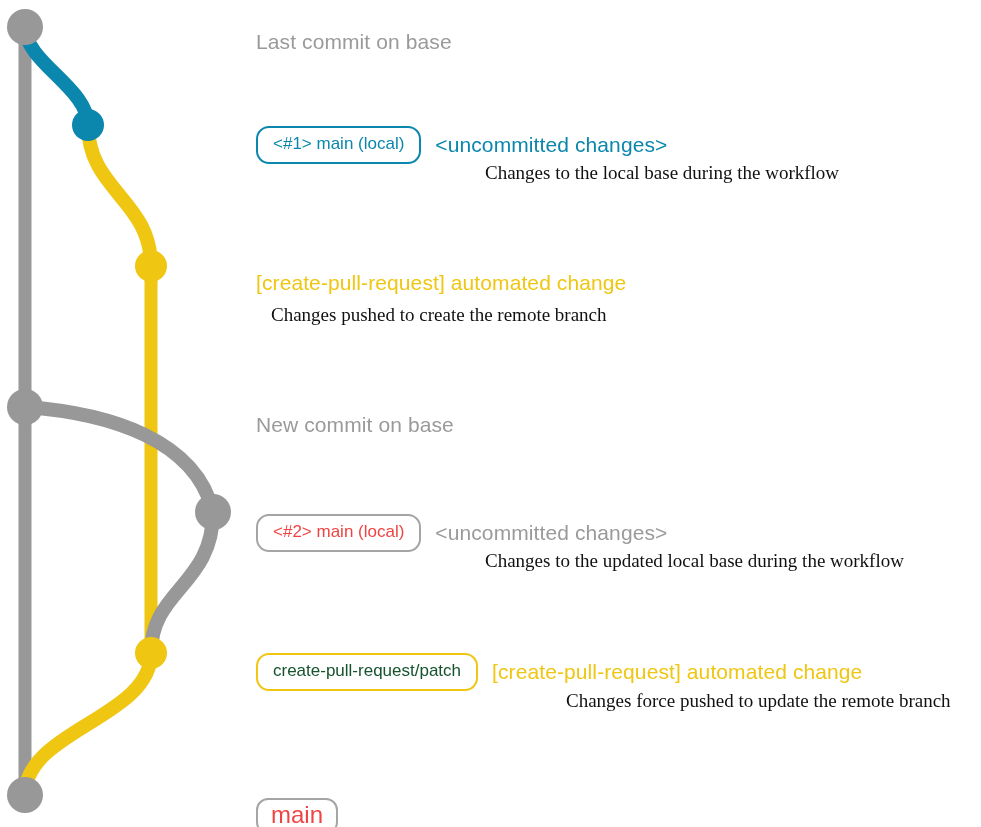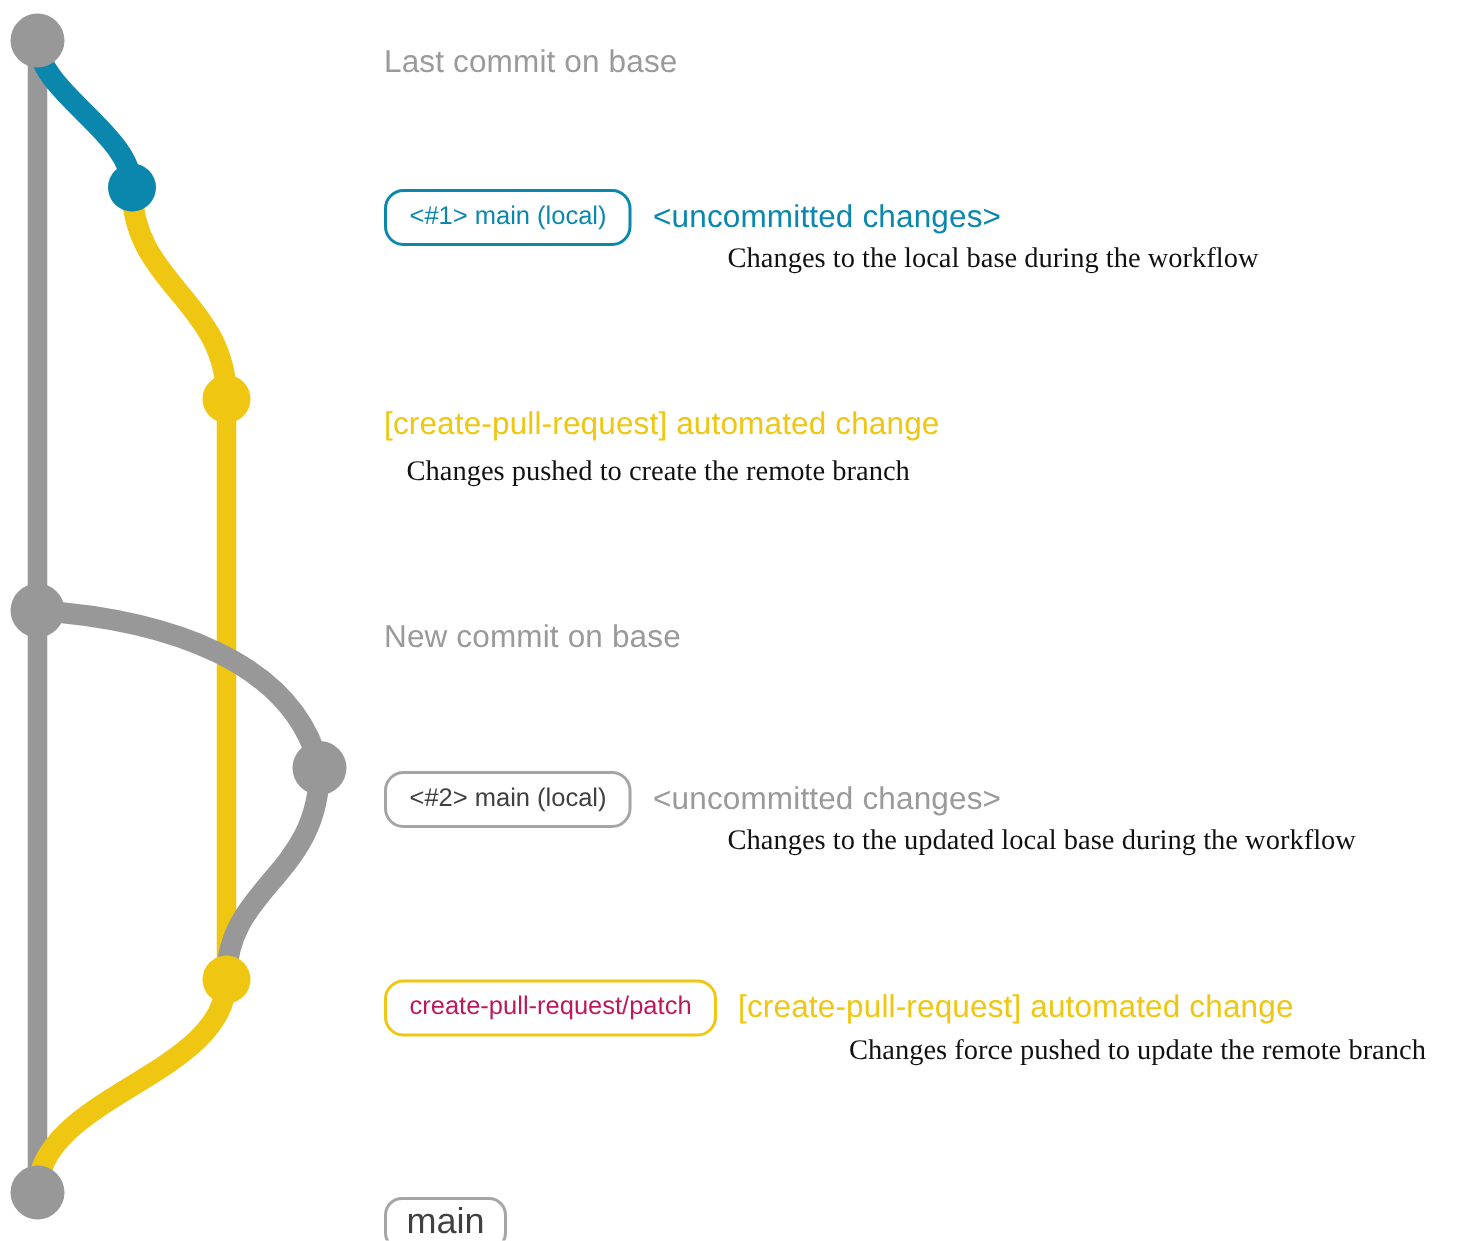--- a/index.html
+++ b/index.html
@@ -32,22 +32,22 @@
     display:inline-block;
     border-radius:13px;
     border:2px solid;
     padding:4px 15px 6px 15px;
     font-size:17px;
     line-height:24px;
     background:#ffffff;
     white-space:nowrap;
   }
   .pill.blue{border-color:#0b87ae;color:#0b87ae;}
-  .pill.gray{border-color:#a5a5a5;color:#404040;}
-  .pill.yellow{border-color:#efc612;color:#be185d;}
+  .pill.gray{border-color:#a5a5a5;color:#ef4444;}
+  .pill.yellow{border-color:#efc612;color:#14532d;}
   .pill.small{font-size:24px;padding:3px 13px 5px 13px;border-width:2px;border-radius:12px;}
 
   .desc{
     font-family:"Liberation Serif", serif;
     font-size:19px;
     line-height:22px;
     color:#111111;
     white-space:nowrap;
   }
 </style>

